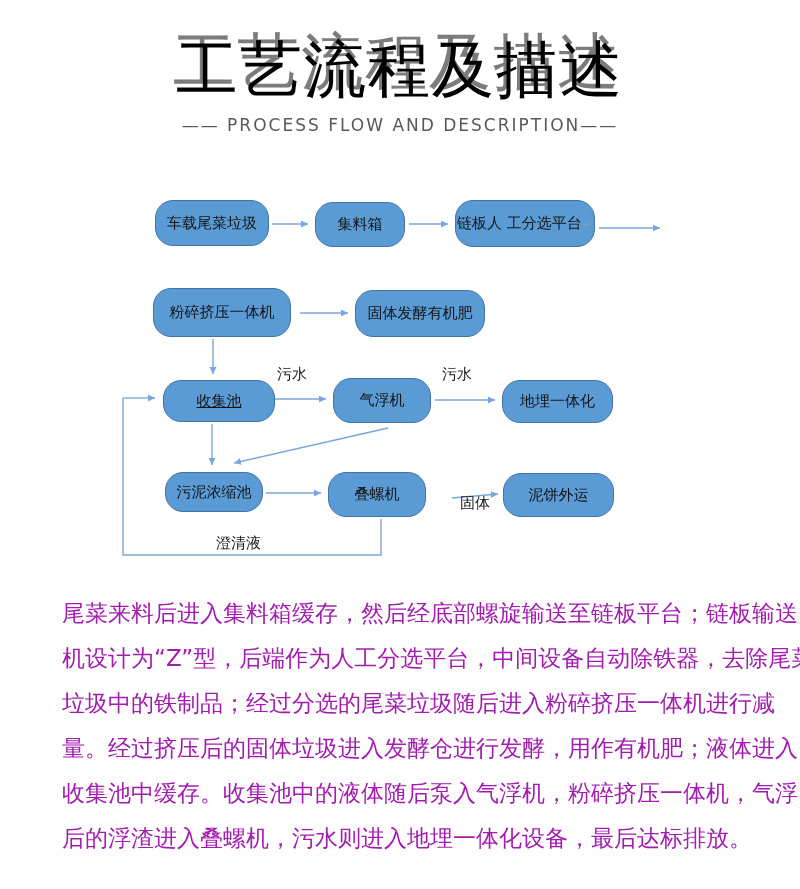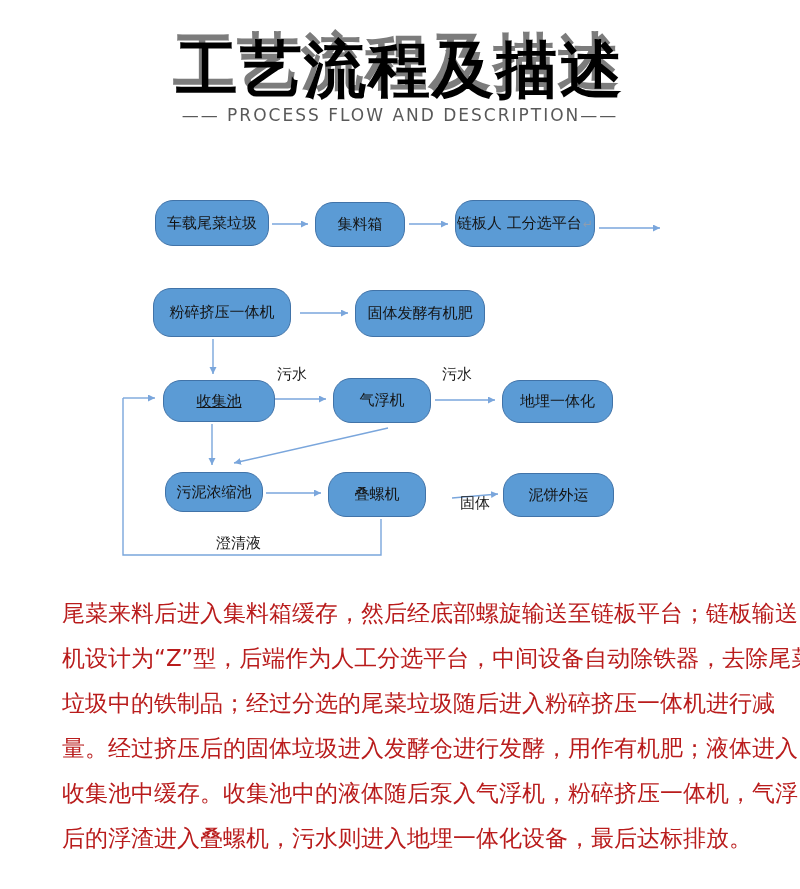--- a/index.html
+++ b/index.html
@@ -10,27 +10,28 @@
     height: 889px;
     background: #ffffff;
     overflow: hidden;
     font-family: "DejaVu Sans", "Liberation Sans", sans-serif;
   }
   
   .header { position: absolute; top: 0; left: 0; width: 800px; text-align: center; }
   .title {
     margin-top: 34px;
     font-size: 62px;
-    font-weight: 700;
+    font-weight: 400;
     line-height: 1.15;
     color: #000000;
     letter-spacing: 2px;
     text-shadow: -3px -8px 0 #7c7c7c;
   }
   .subtitle {
+    margin-top: 10px;
     font-size: 17px;
     color: #595959;
     letter-spacing: 2px;
     font-weight: 500;
   }
   
   .flow-svg { position: absolute; top: 0; left: 0; pointer-events: none; }
   .fc-box {
     position: absolute;
     background: #5b9bd5;
@@ -52,21 +53,21 @@
     white-space: nowrap;
   }
   
   .desc {
     position: absolute;
     left: 62px;
     top: 591px;
     width: 678px;
     font-size: 23px;
     line-height: 45px;
-    color: #b91c1c;
+    color: #a21caf;
   }
   .desc-line { text-align: justify; text-align-last: justify; white-space: nowrap; }
   .desc-line.last { text-align: left; text-align-last: left; }
 </style>
 </head>
 <body>
 
 <div class="page">
 
   <div class="header">

